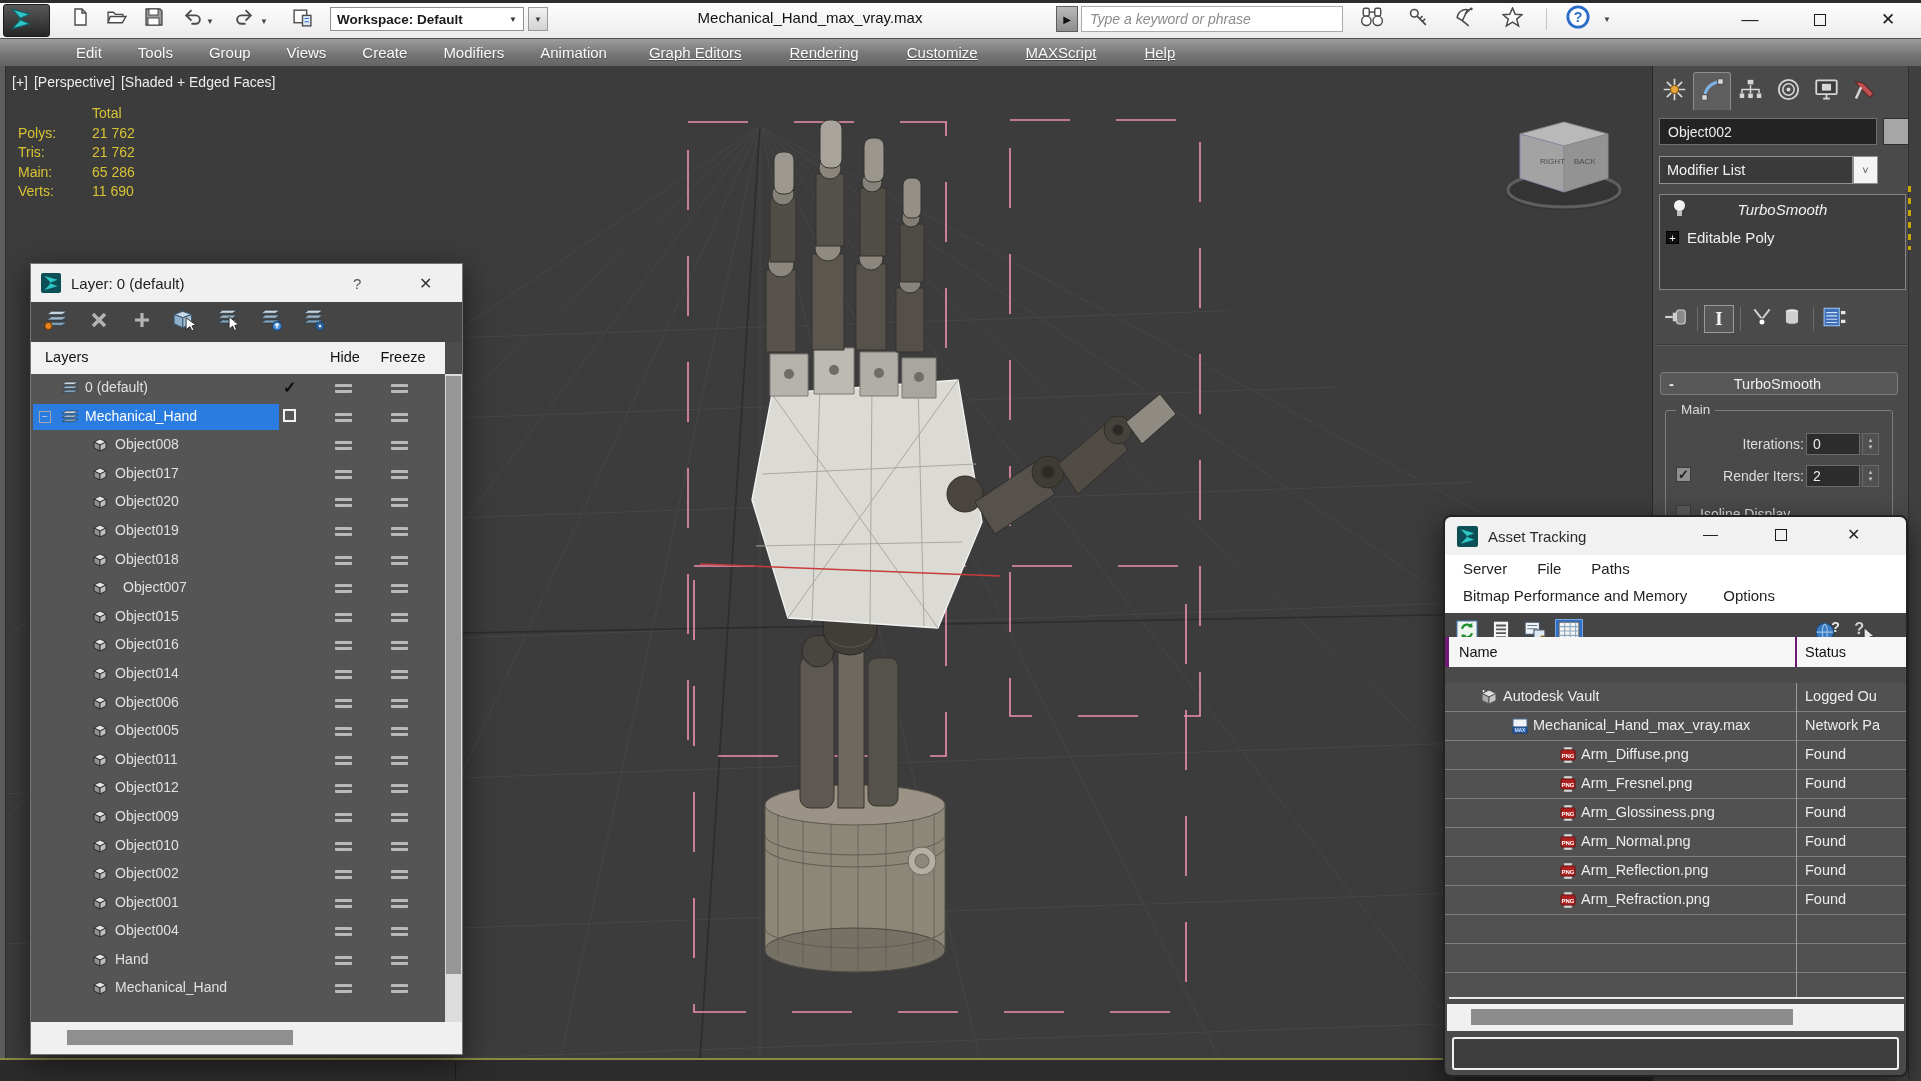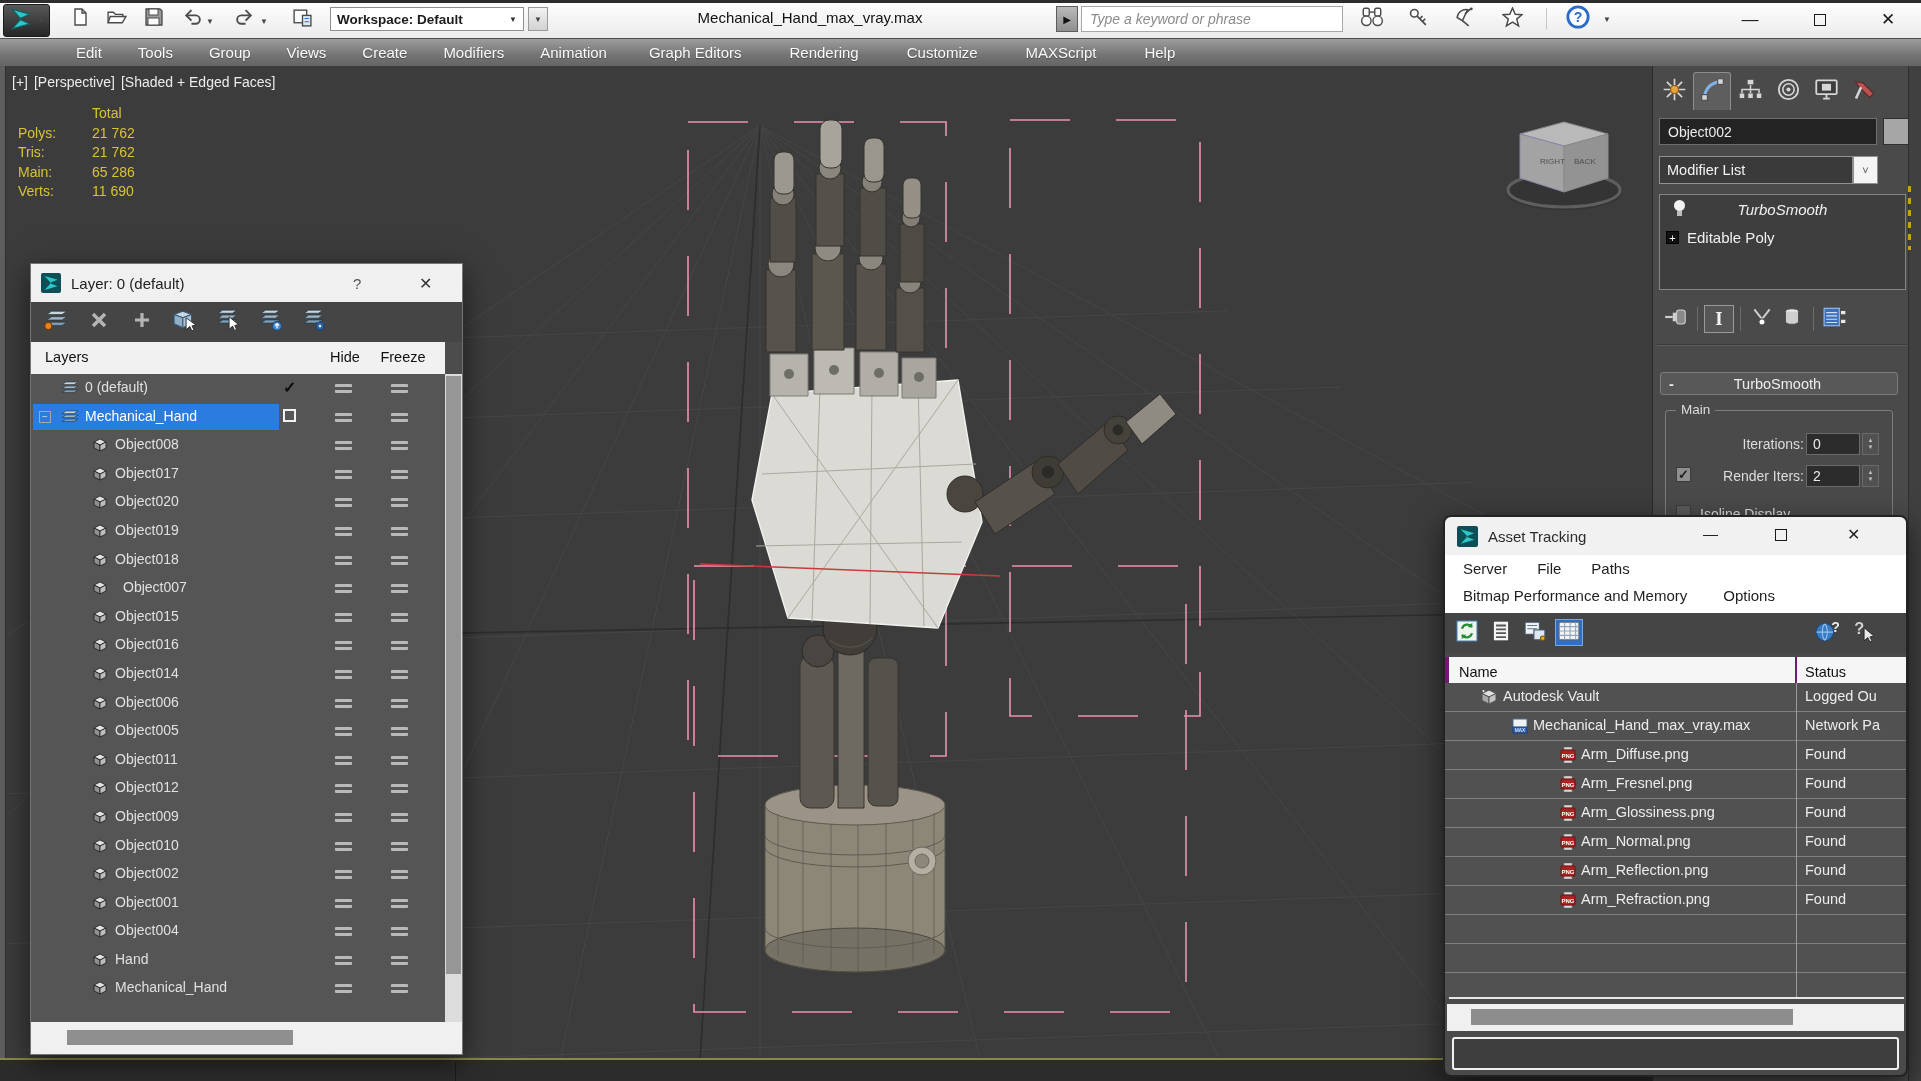--- a/index.html
+++ b/index.html
@@ -29,21 +29,21 @@
   .sbar-btn{top:5px;width:44px;height:28px;display:flex;align-items:center;justify-content:center;}
   .tb-sep{left:1546px;top:8px;width:1px;height:22px;background:#c6c6c6;}
   .win-ctl{top:3px;height:33px;width:56px;display:flex;align-items:center;justify-content:center;
            color:#1a1a1a;font-size:17px;}
   .max-glyph{width:12px;height:12px;border:1.6px solid #1a1a1a;display:inline-block;}
 
   
   .menubar{left:0;top:38px;width:1921px;height:28px;background:linear-gradient(#9d9d9d,#747474 60%,#646464);
            display:flex;align-items:center;padding-left:58px;border-top:1px solid #4e4e4e;}
   .menu-item{padding:0 18px;font-size:15px;color:#fbfbfb;text-shadow:0 1px 1px rgba(0,0,0,.35);}
-  .menu-item.wide{padding:0 24px;}
+  .menu-item.wide{padding:0 24px;text-decoration:underline;}
 
   
   .viewport{left:0;top:66px;width:1652px;height:994px;background:#3c3c3c;overflow:hidden;}
   .vp-left-strip{left:0;top:0;width:6px;height:994px;background:#5e5e5e;border-right:1px solid #2f2f2f;}
   .vp-label{left:12px;top:8px;font-size:14px;color:#ececec;display:flex;gap:6px;}
   .vp-stats{left:18px;top:38px;font-size:14px;color:#d8c334;line-height:19.5px;}
   .stat-row{display:flex;}
   .stat-label{width:74px;}
   .vp-bottomline{left:0;top:992px;width:1652px;height:2px;background:#8a8a42;}
   .statusbar{left:0;top:1060px;width:1921px;height:21px;background:#2c2c2c;}
@@ -131,21 +131,21 @@
   .aw-title .t{font-size:15px;color:#2b2b2b;margin-left:10px;}
   .aw-min{position:absolute;left:258px;top:8px;color:#222;font-size:15px;}
   .aw-max{position:absolute;left:330px;top:12px;}
   .aw-close{position:absolute;left:402px;top:8px;color:#222;font-size:16px;}
   .aw-menu{left:0;top:38px;width:461px;height:58px;background:#fff;color:#1e1e1e;font-size:15px;}
   .aw-menu .mrow1{position:absolute;left:18px;top:5px;display:flex;gap:30px;}
   .aw-menu .mrow2{position:absolute;left:18px;top:32px;display:flex;gap:36px;}
   .aw-tools{left:0;top:96px;width:461px;height:40px;background:#454545;}
   .aw-tool{position:absolute;top:6px;width:28px;height:27px;display:flex;align-items:center;justify-content:center;}
   .aw-tool.sel{background:#2f6fc8;border:1px solid #7aa6e0;}
-  .aw-thead{left:0;top:140px;width:461px;height:30px;background:#701a75;color:#111;font-size:14.5px;}
+  .aw-thead{left:0;top:120px;width:461px;height:30px;background:#701a75;color:#111;font-size:14.5px;}
   .aw-thead .c1{position:absolute;left:4px;top:0;width:346px;height:30px;background:#f6f6f6;display:flex;align-items:center;padding-left:10px;}
   .aw-thead .c2{position:absolute;left:352px;top:0;width:109px;height:30px;background:#f6f6f6;display:flex;align-items:center;padding-left:8px;}
   .aw-rows{left:0;top:166px;width:461px;height:316px;background:#515151;}
   .arow{position:relative;height:29px;border-bottom:1px solid #7f7f7f;color:#ececec;font-size:14.5px;}
   .arow .aicon{position:absolute;top:6px;}
   .arow .aname{position:absolute;top:5px;white-space:nowrap;max-width:255px;overflow:hidden;}
   .arow .astatus{position:absolute;left:360px;top:5px;width:100px;overflow:hidden;white-space:nowrap;}
   .aw-coldiv{left:351px;top:166px;width:1px;height:316px;background:#9a9a9a;}
   .aw-tbl-bottom{left:4px;top:480px;width:455px;height:2px;background:#e8e8e8;}
   .aw-hstrip{left:2px;top:487px;width:457px;height:27px;background:#f0f0f0;}

